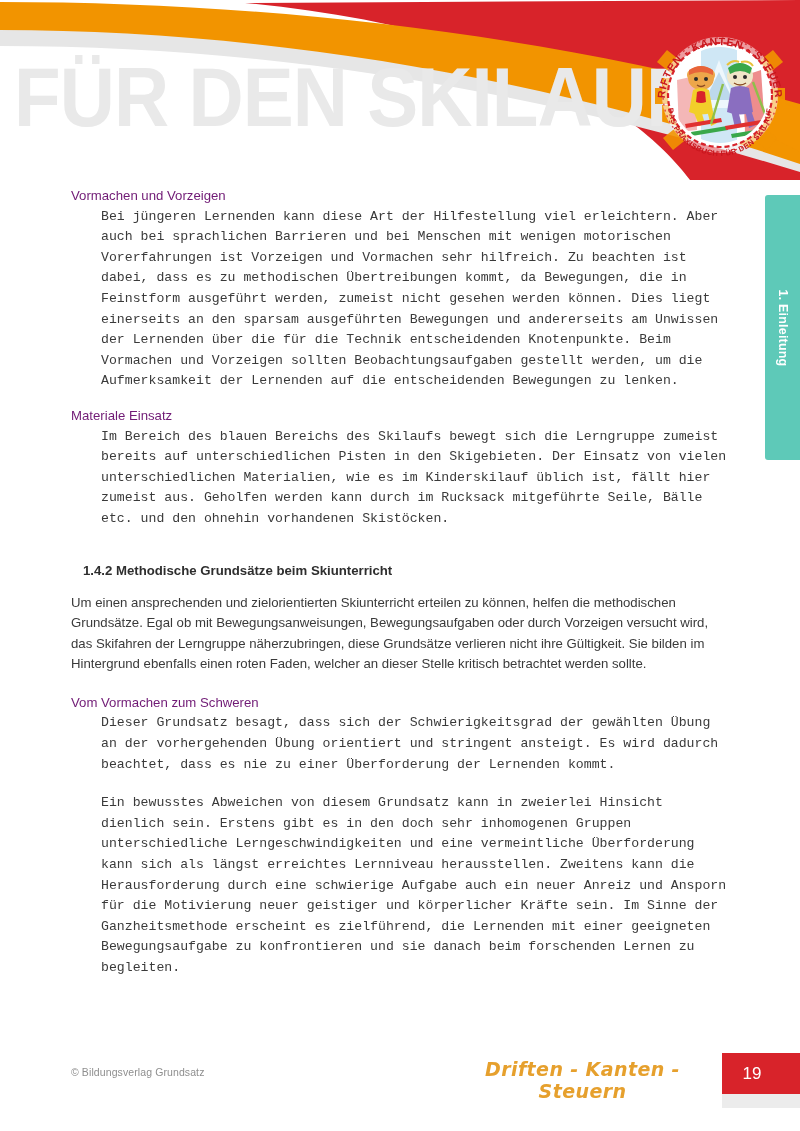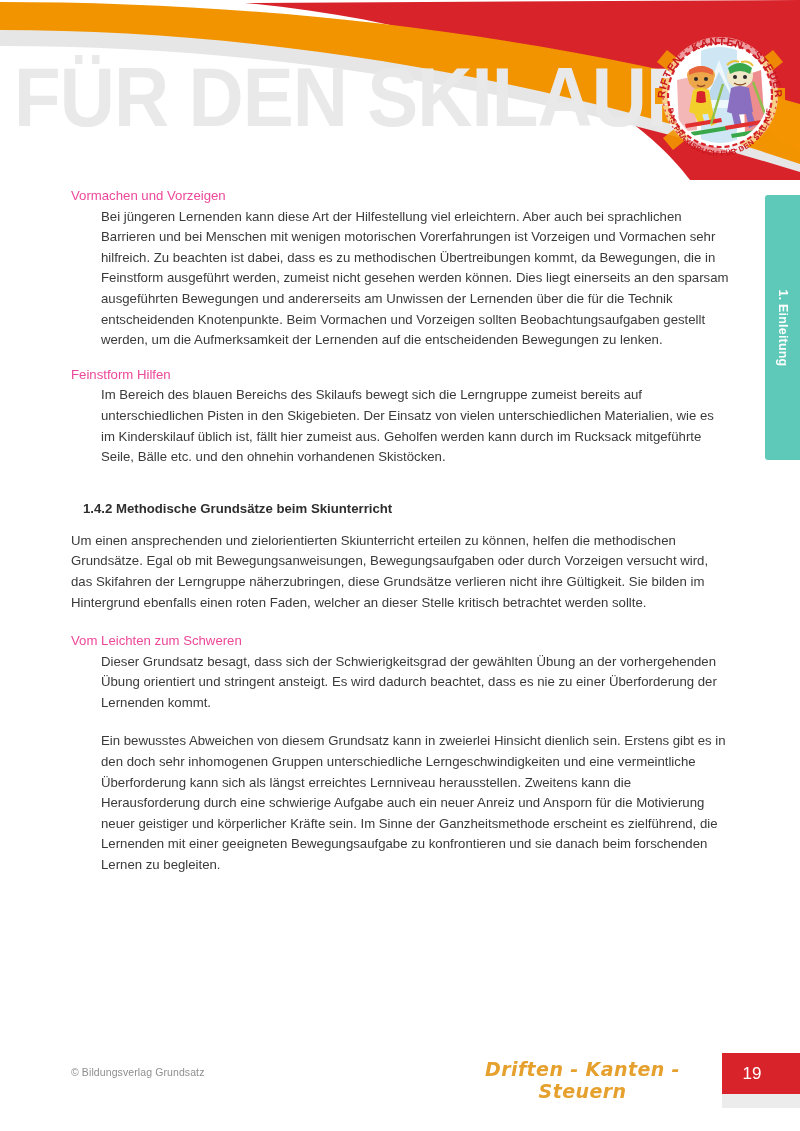--- a/index.html
+++ b/index.html
@@ -87,24 +87,25 @@
     line-height: 20.6px;
   }
   .para {
     margin: 0;
   }
   .sub-head {
     margin: 0;
     font-weight: normal;
     font-size: 13.2px;
     line-height: 20.6px;
-    color: #ec4899;
+    color: #701a75;
   }
   .indent {
     margin-left: 30px;
+    font-family: Liberation Mono, monospace;
   }
   .sec-head {
     margin: 12px;
     font-weight: bold;
     font-size: 13.2px;
     line-height: 21px;
     color: #2e2e2e;
   }
   .gap-md  { height: 14px; }
   .gap-lg  { height: 18px; }
@@ -262,31 +263,31 @@
     <span class="side-tab-label">1. Einleitung</span>
   </div>
 
   <div class="content">
 
     <h3 class="sub-head">Vormachen und Vorzeigen</h3>
     <p class="para indent">Bei jüngeren Lernenden kann diese Art der Hilfestellung viel erleichtern. Aber auch bei sprachlichen Barrieren und bei Menschen mit wenigen motorischen Vorerfahrungen ist Vorzeigen und Vormachen sehr hilfreich. Zu beachten ist dabei, dass es zu methodischen Übertreibungen kommt, da Bewegungen, die in Feinstform ausgeführt werden, zumeist nicht gesehen werden können. Dies liegt einerseits an den sparsam ausgeführten Bewegungen und andererseits am Unwissen der Lernenden über die für die Technik entscheidenden Knotenpunkte. Beim Vormachen und Vorzeigen sollten Beobachtungsaufgaben gestellt werden, um die Aufmerksamkeit der Lernenden auf die entscheidenden Bewegungen zu lenken.</p>
 
     <div class="gap-md"></div>
 
-    <h3 class="sub-head">Feinstform Hilfen</h3>
+    <h3 class="sub-head">Materiale Einsatz</h3>
     <p class="para indent">Im Bereich des blauen Bereichs des Skilaufs bewegt sich die Lerngruppe zumeist bereits auf unterschiedlichen Pisten in den Skigebieten. Der Einsatz von vielen unterschiedlichen Materialien, wie es im Kinderskilauf üblich ist, fällt hier zumeist aus. Geholfen werden kann durch im Rucksack mitgeführte Seile, Bälle etc. und den ohnehin vorhandenen Skistöcken.</p>
 
     <div class="gap-lg"></div>
 
     <h2 class="sec-head">1.4.2 Methodische Grundsätze beim Skiunterricht</h2>
     <p class="para">Um einen ansprechenden und zielorientierten Skiunterricht erteilen zu können, helfen die methodischen Grundsätze. Egal ob mit Bewegungsanweisungen, Bewegungsaufgaben oder durch Vorzeigen versucht wird, das Skifahren der Lerngruppe näherzubringen, diese Grundsätze verlieren nicht ihre Gültigkeit. Sie bilden im Hintergrund ebenfalls einen roten Faden, welcher an dieser Stelle kritisch betrachtet werden sollte.</p>
 
     <div class="gap-lg"></div>
 
-    <h3 class="sub-head">Vom Leichten zum Schweren</h3>
+    <h3 class="sub-head">Vom Vormachen zum Schweren</h3>
     <p class="para indent">Dieser Grundsatz besagt, dass sich der Schwierigkeitsgrad der gewählten Übung an der vorhergehenden Übung orientiert und stringent ansteigt. Es wird dadurch beachtet, dass es nie zu einer Überforderung der Lernenden kommt.</p>
 
     <div class="gap-lg"></div>
 
     <p class="para indent">Ein bewusstes Abweichen von diesem Grundsatz kann in zweierlei Hinsicht dienlich sein. Erstens gibt es in den doch sehr inhomogenen Gruppen unterschiedliche Lerngeschwindigkeiten und eine vermeintliche Überforderung kann sich als längst erreichtes Lernniveau herausstellen. Zweitens kann die Herausforderung durch eine schwierige Aufgabe auch ein neuer Anreiz und Ansporn für die Motivierung neuer geistiger und körperlicher Kräfte sein. Im Sinne der Ganzheitsmethode erscheint es zielführend, die Lernenden mit einer geeigneten Bewegungsaufgabe zu konfrontieren und sie danach beim forschenden Lernen zu begleiten.</p>
 
     <div class="gap-lg"></div>
 
   </div>
 

